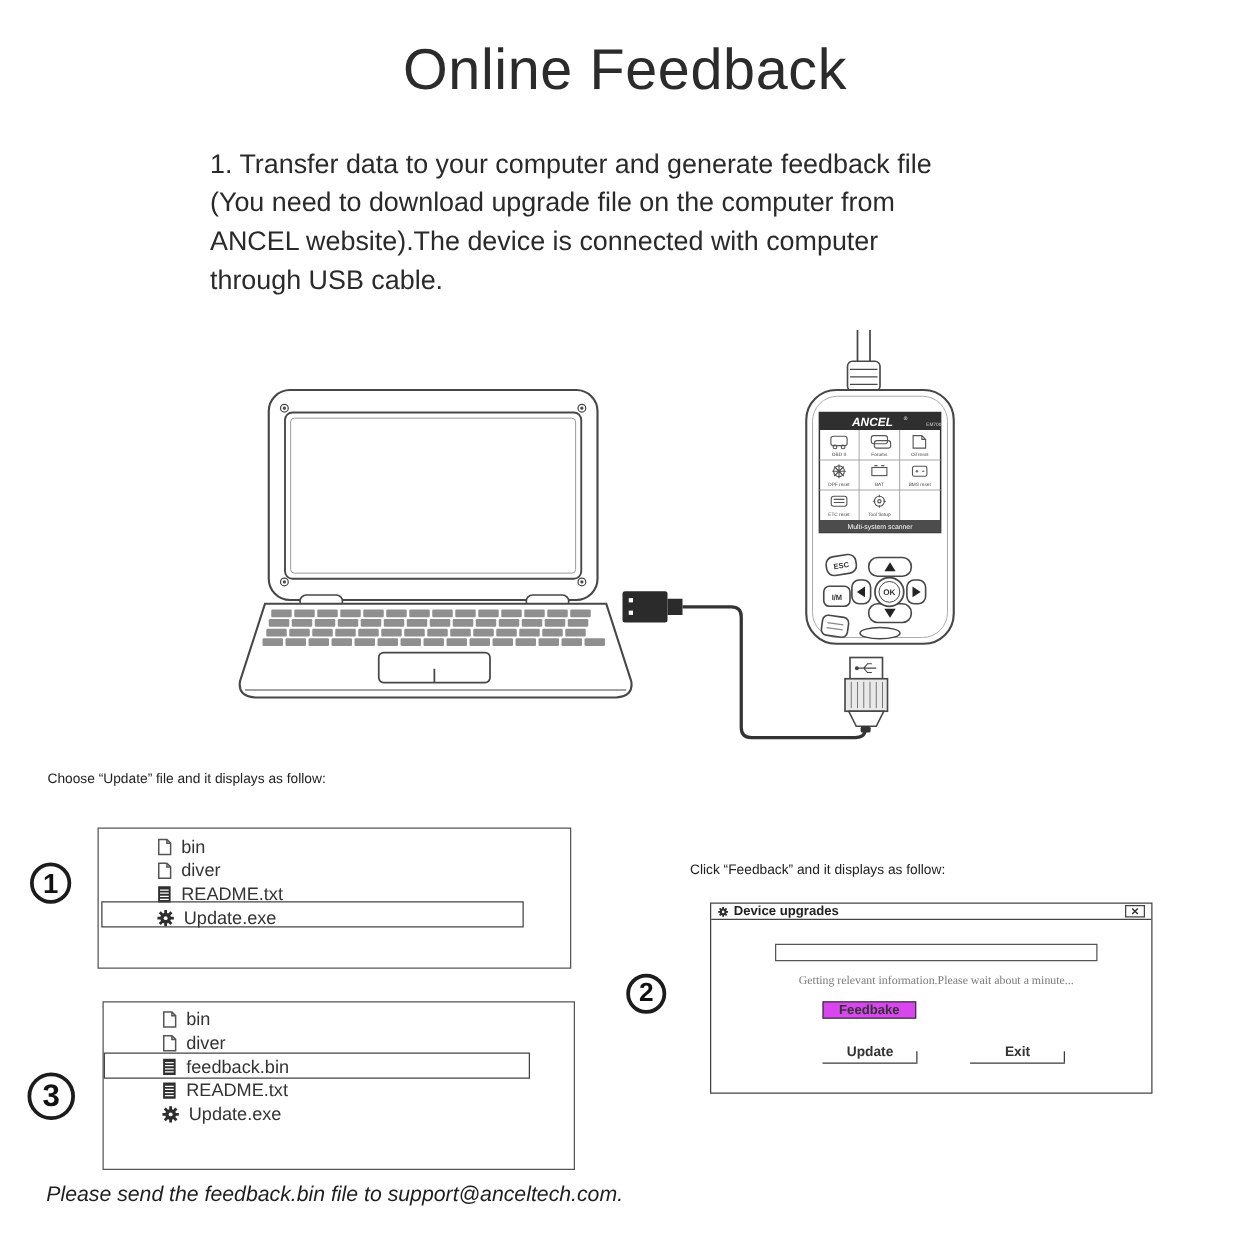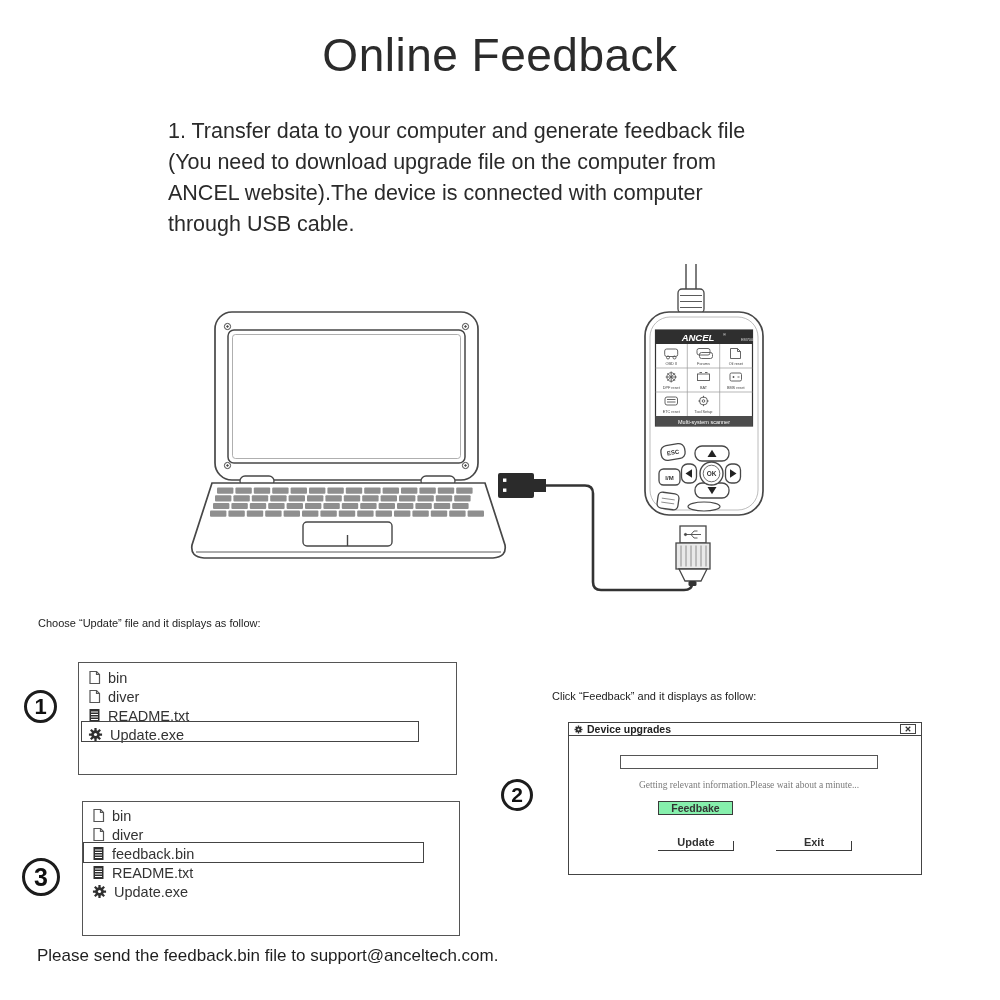--- a/index.html
+++ b/index.html
@@ -12,30 +12,30 @@
 
   .intro { position:absolute; left:168px; top:116px; font-size:21.5px; line-height:31px; color:#2a2a2a; }
 
   .illustration { position:absolute; left:150px; top:250px; width:670px; height:360px; }
   .illustration svg { display:block; }
   svg text { font-family:"Liberation Sans", sans-serif; }
 
   .caption { position:absolute; font-size:11px; color:#222; }
   .caption-choose { left:38px; top:617px; }
   .caption-click  { left:532px; top:690px;margin-left:20px; }
-  .footer-note { position:absolute; left:37px; top:946px; font-size:17px; color:#1f1f1f; }
+  .footer-note { position:absolute; left:37px; top:946px; font-size:17px; color:#1f1f1f;font-style:italic; }
 
   .step-circle { position:absolute; border:3px solid #1c1c1c; border-radius:50%;
                  display:flex; align-items:center; justify-content:center;
                  font-weight:bold; color:#111; background:#fff; }
   .step-1 { left:24px;  top:690px; width:33px; height:33px; font-size:22px; }
   .step-2 { left:501px; top:779px; width:32px; height:32px; font-size:21px; }
   .step-3 { left:22px;  top:858px; width:38px; height:38px; font-size:25px; border-width:3.5px; }
 
-  .file-box { position:absolute; border:1.5px solid #555; background:#fff; }
+  .file-box { position:absolute; border:1.5px solid #555; background:#fff;padding-left:37px; }
   .file-box-1 { left:78px; top:662px; width:379px; height:113px; padding-top:5px; }
   .file-box-2 { left:82px; top:801px; width:378px; height:135px; padding-top:4px; }
   .file-row { position:relative; height:19px; display:flex; align-items:center; gap:7px;
               padding-left:9px; font-size:14.5px; color:#333; }
   .file-row svg { flex:0 0 auto; }
   .select-rect { position:absolute; border:1.5px solid #444; pointer-events:none; }
   .file-box-1 .select-rect { left:2px; top:58px; width:338px; height:21px; }
   .file-box-2 .select-rect { left:0px; top:40px; width:341px; height:21px; }
 
   .dialog { position:absolute; left:568px; top:722px; width:354px; height:153px;
@@ -44,21 +44,21 @@
                      align-items:center; padding:0 5px; }
   .dialog-title { font-size:10.5px; font-weight:bold; color:#222; margin-left:4px; }
   .dialog-close { margin-left:auto; width:16px; height:10px; border:1.2px solid #444;
                   display:flex; align-items:center; justify-content:center; }
   .progress-bar { position:absolute; left:51px; top:32px; width:258px; height:14px;
                   border:1.5px solid #555; background:#fff; }
   .status-text { position:absolute; left:38px; top:57px; width:284px; text-align:center;
                  font-size:9.5px; color:#7a7a7a;font-family:Liberation Serif, serif; }
   .btn-feedback { position:absolute; left:89px; top:78px; width:75px; height:14px;
                   border:1.5px solid #3a3a3a; display:flex; align-items:center; justify-content:center;
-                  font-size:10.5px; font-weight:600; color:#333; background:#86efac; }
+                  font-size:10.5px; font-weight:600; color:#333; background:#d946ef; }
   .btn-flat { position:absolute; top:111px; width:76px; height:17px;
               border-bottom:1.5px solid #3a3a3a; display:flex; align-items:flex-end;
               justify-content:center; font-size:11px; font-weight:700; color:#333;
               padding-bottom:2px; }
   .btn-flat::after { content:""; position:absolute; right:0; bottom:0; height:9px;
                      border-right:1.5px solid #3a3a3a; }
   .btn-update { left:89px; }
   .btn-exit   { left:207px; }
 </style>
 </head>

